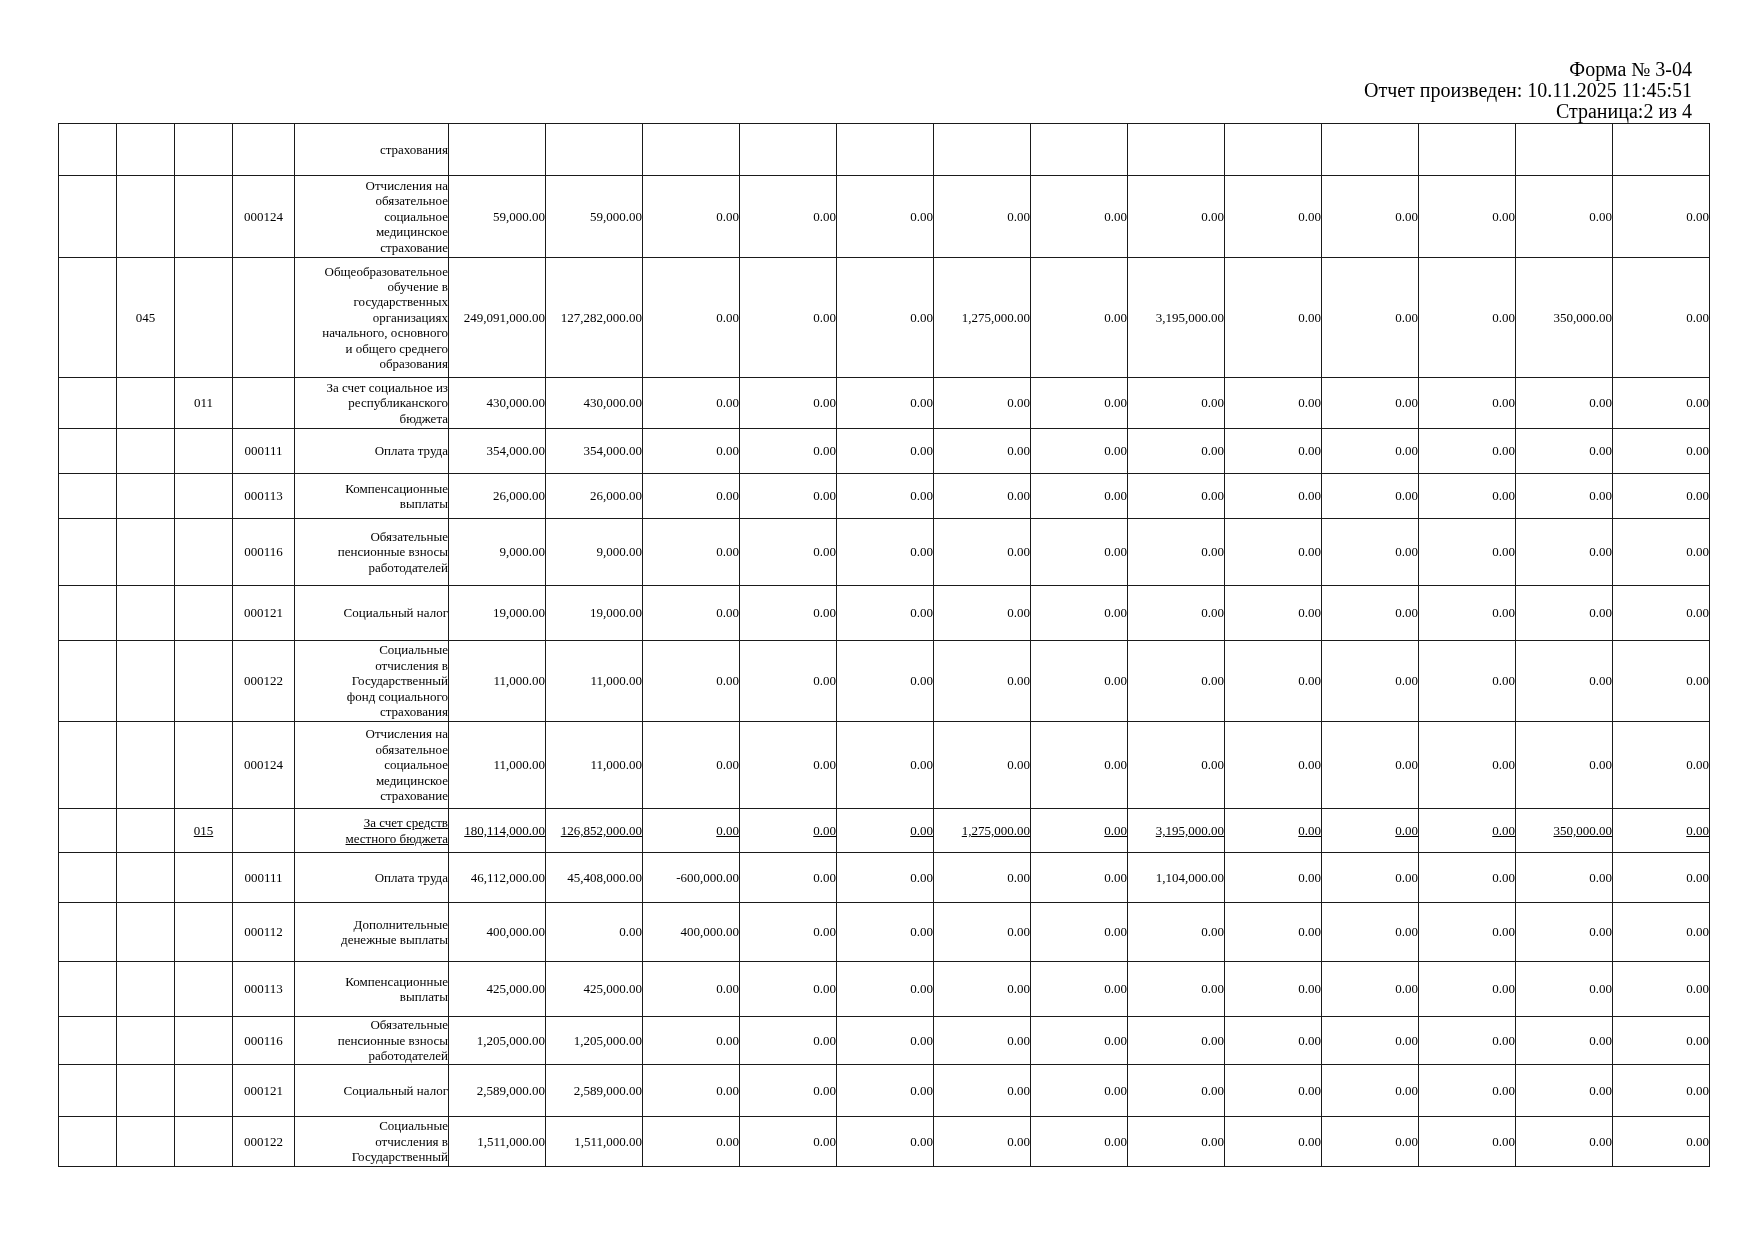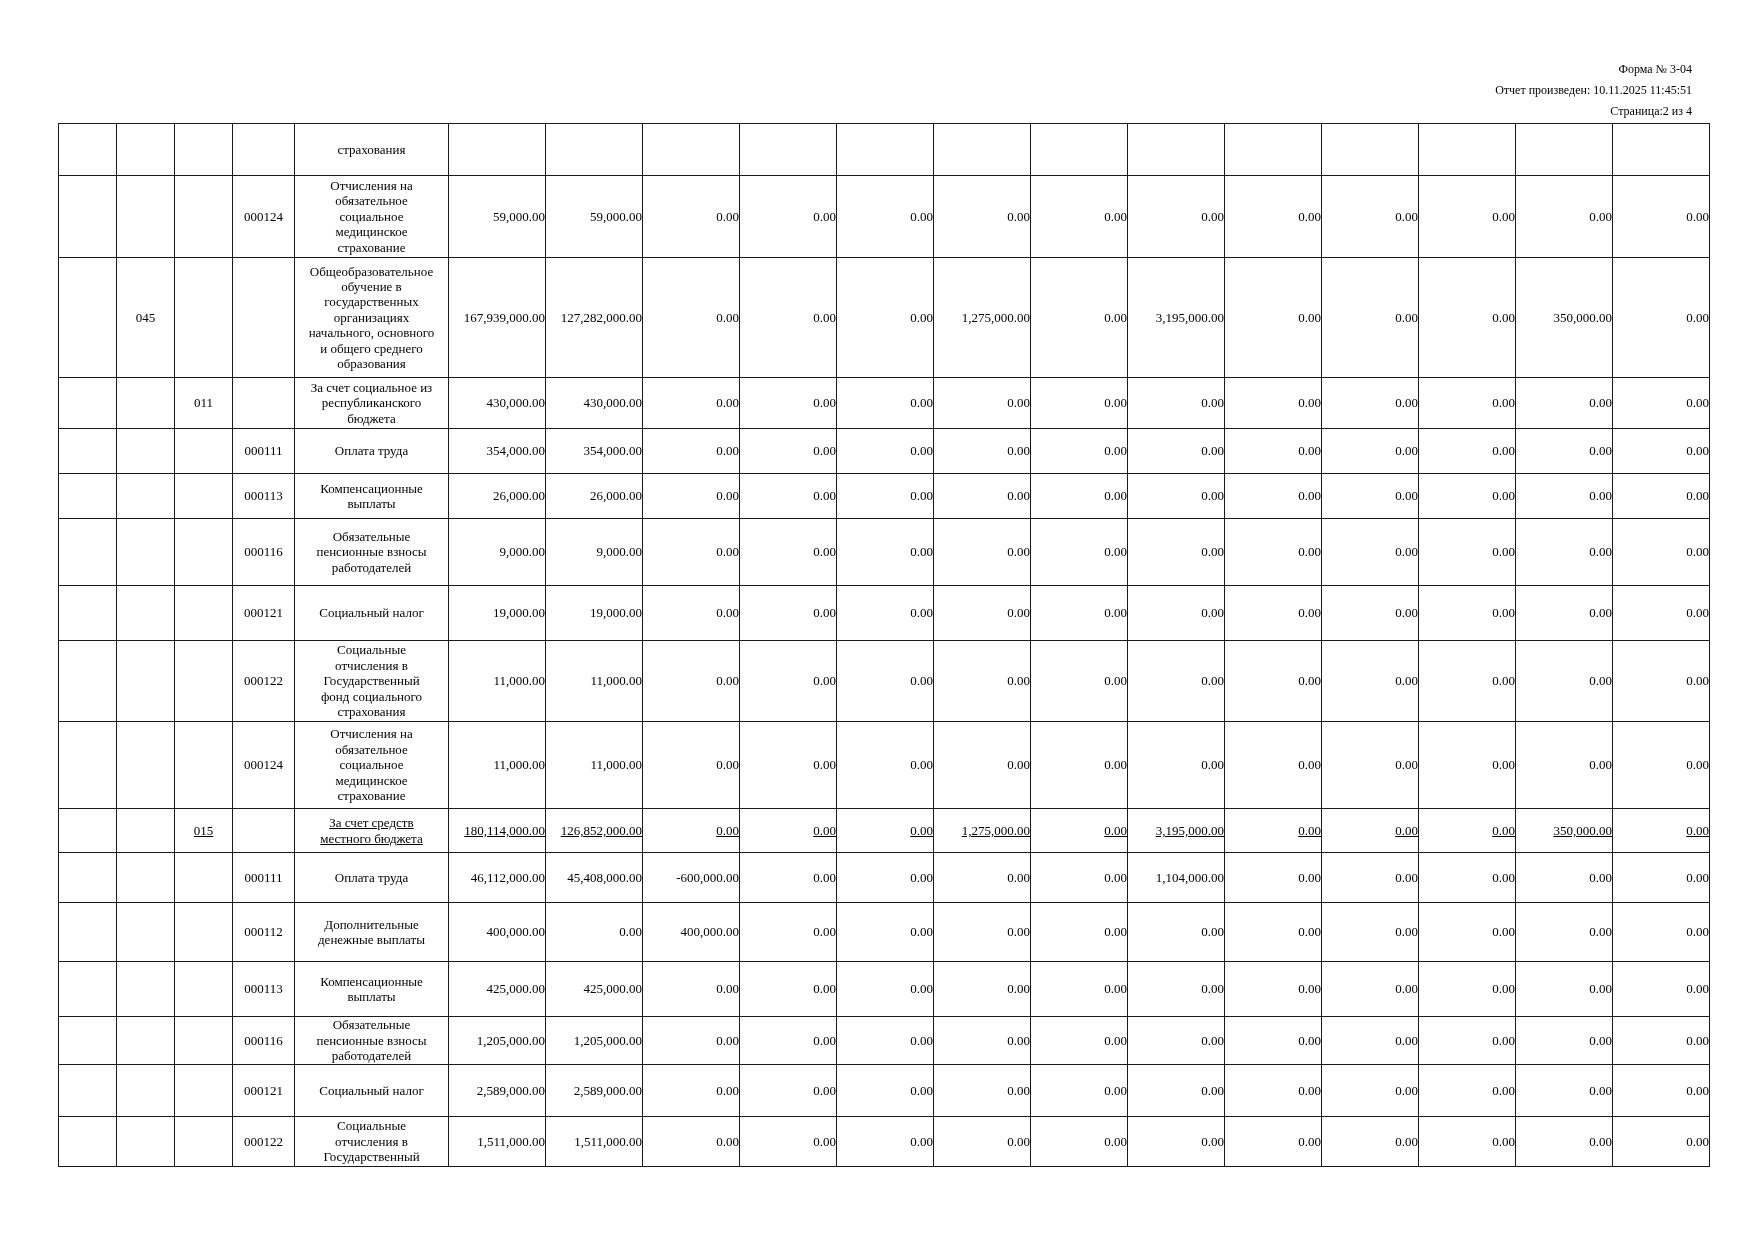--- a/index.html
+++ b/index.html
@@ -11,21 +11,21 @@
     background: #ffffff;
     color: #000000;
     font-family: "Liberation Serif", serif;
     overflow: hidden;
   }
   .page-header {
     position: absolute;
     top: 59px;
     right: 61px;
     text-align: right;
-    font-size: 12px;
+    font-size: 20px;
     line-height: 21px;
     white-space: nowrap;
   }
   table.report {
     position: absolute;
     left: 58px;
     top: 123px;
     border-collapse: collapse;
     table-layout: fixed;
     width: 1651px;
@@ -35,21 +35,21 @@
     padding: 0;
     vertical-align: middle;
     font-size: 13px;
     line-height: 15.4px;
     overflow: hidden;
   }
   td.code {
     text-align: center;
   }
   td.desc {
-    text-align: center;
+    text-align: right;
     padding: 2px 6px 2px 3px;
     white-space: pre-line;
   }
   td.val {
     text-align: right;
     padding: 2px 3px;
     white-space: nowrap;
   }
 </style>
 </head>
@@ -132,21 +132,21 @@
         <td class="code">045</td>
         <td class="code"></td>
         <td class="code"></td>
         <td class="desc">Общеобразовательное
 обучение в
 государственных
 организациях
 начального, основного
 и общего среднего
 образования</td>
-        <td class="val">167,939,000.00</td>
+        <td class="val">249,091,000.00</td>
         <td class="val">127,282,000.00</td>
         <td class="val">0.00</td>
         <td class="val">0.00</td>
         <td class="val">0.00</td>
         <td class="val">1,275,000.00</td>
         <td class="val">0.00</td>
         <td class="val">3,195,000.00</td>
         <td class="val">0.00</td>
         <td class="val">0.00</td>
         <td class="val">0.00</td>

